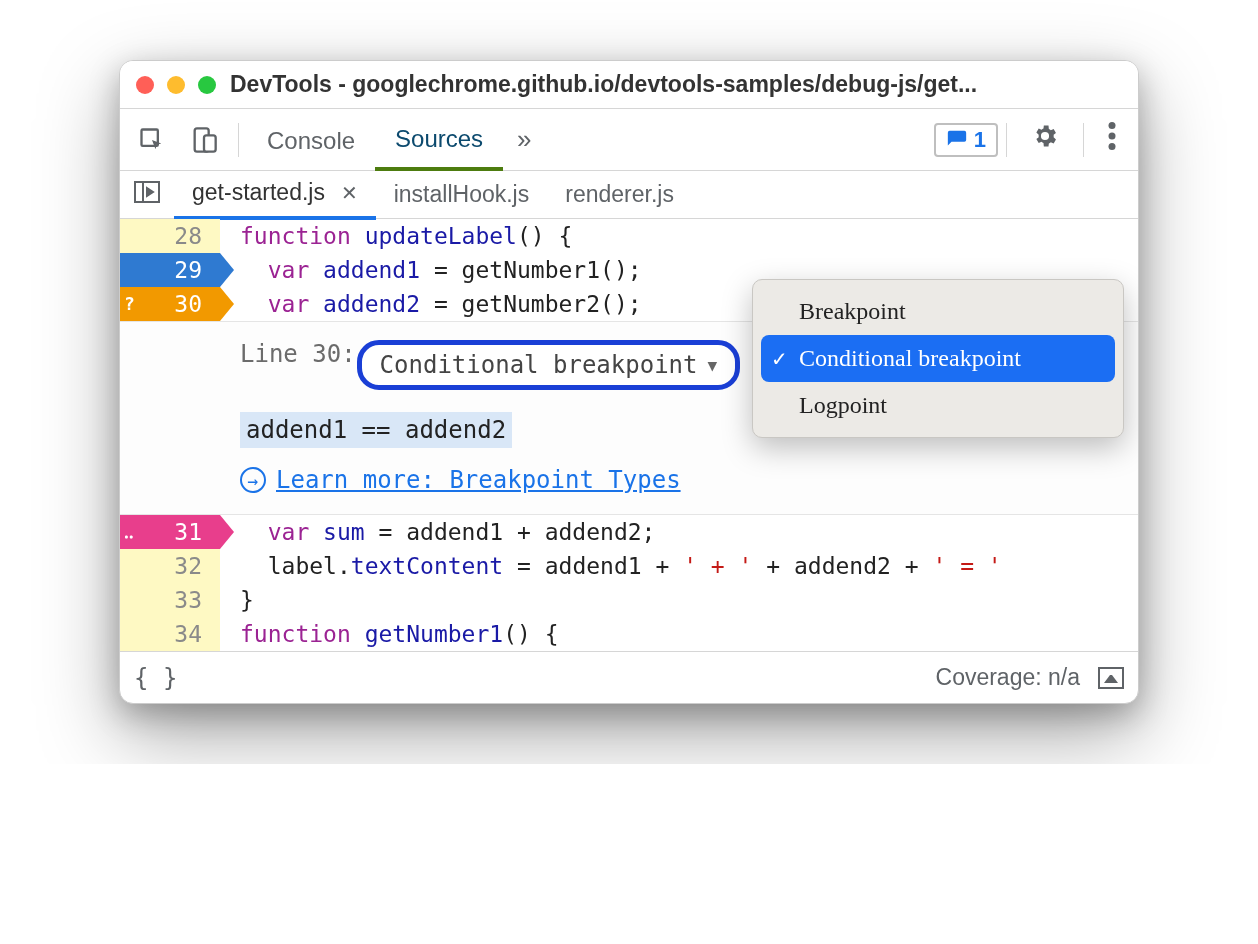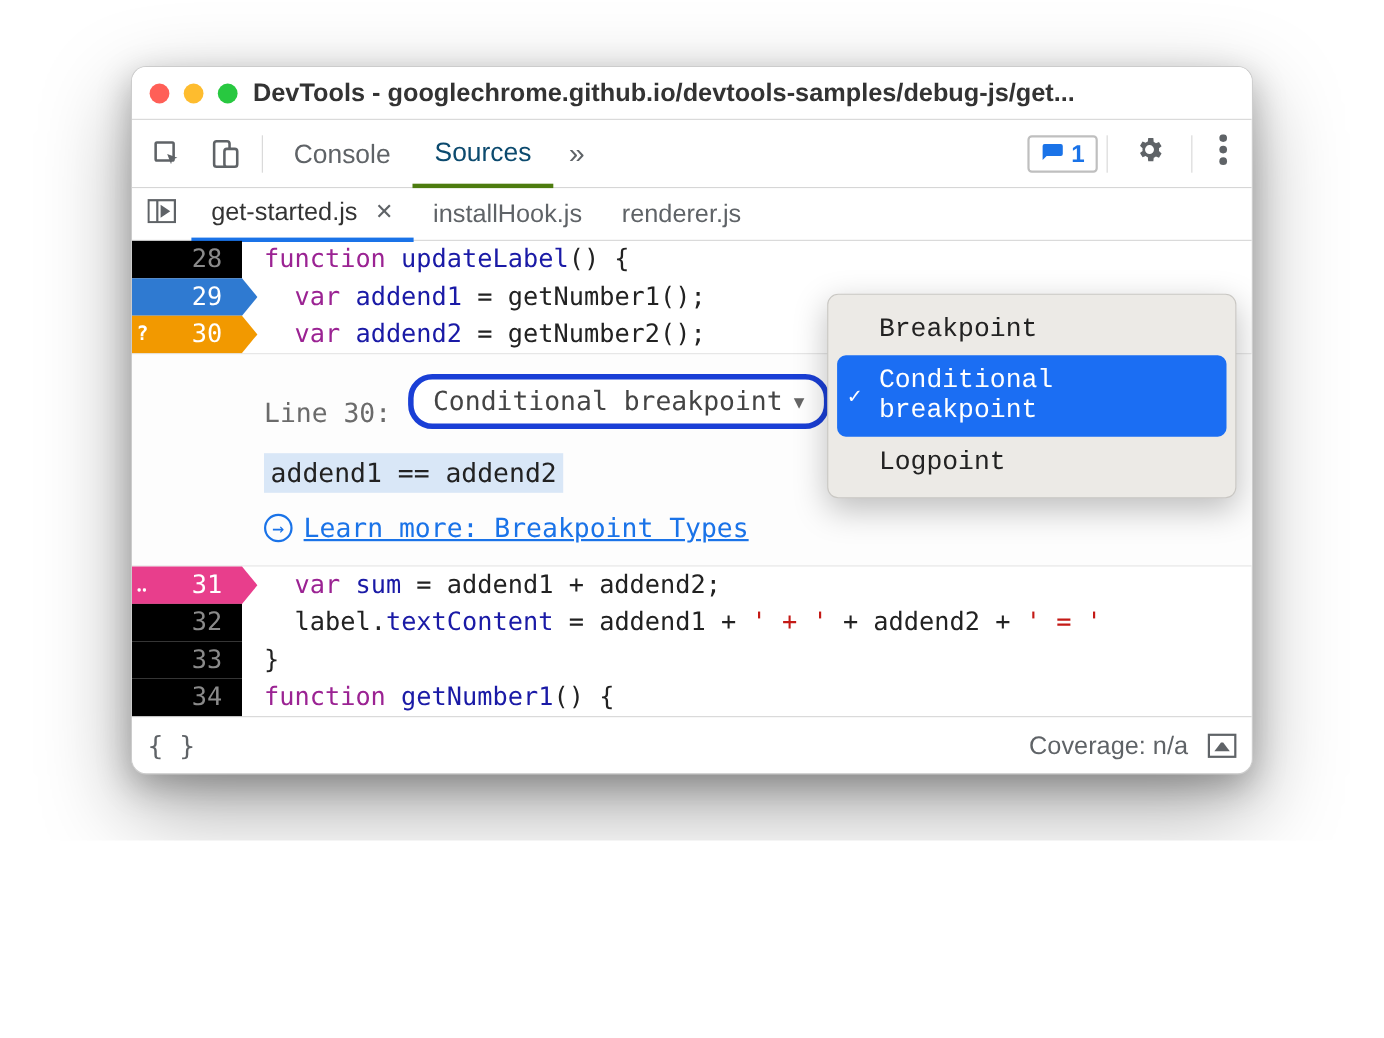--- a/index.html
+++ b/index.html
@@ -71,21 +71,21 @@
   }
   .nav-toggle { padding:0 14px; cursor:pointer; }
   .file-tab { display:flex; align-items:center; gap:10px; padding:10px 18px; cursor:pointer; }
   .file-tab.active { color:#333; border-bottom:4px solid #1a73e8;gap:16px; }
   .file-tab .close { color:#5f6367; font-size:20px; }
   
   .code-area { position:relative; font-family: Menlo, Consolas, monospace; font-size:23px; }
   .code-row { display:flex; align-items:stretch; height:34px; line-height:34px; }
   .gutter {
     width:100px; text-align:right; padding-right:18px;
-    color:#8a8a8a; background:#000000; position:relative;
+    color:#8a8a8a; background:#fef9c3; position:relative;
     flex-shrink:0;
   }
   .gutter.bp-blue { background:#2f7ad1; color:#fff; }
   .gutter.bp-orange { background:#f29900; color:#fff; }
   .gutter.bp-pink { background:#e83e8c; color:#fff; }
   .bp-mark { position:absolute; left:4px; top:0; bottom:0; display:flex; align-items:center; font-size:18px; color:#fff; font-weight:700;}
   .arrow-right {
     position:absolute; right:-14px; top:0; width:0; height:0;
     border-top:17px solid transparent;
     border-bottom:17px solid transparent;
@@ -99,50 +99,50 @@
   .var { color:#1a1aa6; }
   .str { color:#c41a16; }
   .punct { color:#222; }
   
   .bp-editor {
     background:#fdfdfd;
     border-top:1px solid #e5e5e5;
     border-bottom:1px solid #e5e5e5;
     padding:10px 0 20px 120px;
   }
-  .bp-editor-row1 { display:flex; align-items:flex-end; gap:15px; padding:8px 0 14px; }
+  .bp-editor-row1 { display:flex; align-items:flex-start; gap:1px; padding:8px 0 14px; }
   .bp-line-label { font-size:24px; color:#6b6b6b; }
   .bp-dropdown {
     border:5px solid #1a3fd6; border-radius:22px;
     padding:6px 18px; display:flex; align-items:center; gap:10px;
     font-size:24px; color:#444; cursor:pointer; background:#fff;
   }
   .bp-dropdown .tri { font-size:16px; color:#666; }
   .bp-condition {
     display:inline-block;
     background:#d9e7f7;
     font-family: Menlo, Consolas, monospace;
     font-size:24px; color:#222;
     padding:4px 6px; margin:8px 0 18px;
   }
   .learn-row { display:flex; align-items:center; gap:10px; font-size:24px; }
   .learn-link { color:#1a73e8; text-decoration:underline; cursor:pointer; }
   .learn-icon { width:26px; height:26px; border:2.5px solid #1a73e8; border-radius:50%; display:flex; align-items:center; justify-content:center; color:#1a73e8; font-size:18px;}
   
   .dropdown-menu {
     position:absolute;
-    top:48px; right:14px;
+    top:60px; right:14px;
     width:372px;
     background:#eceae6;
     border:1px solid #c9c7c3;
     border-radius:10px;
     box-shadow:0 10px 30px rgba(0,0,0,0.25);
     padding:8px;
     z-index:10;
-    font-family: Liberation Mono, monospace;
+    font-family: Liberation Serif, serif;
   }
   .menu-item {
     display:flex; align-items:center;
     padding:10px 14px 10px 38px;
     font-size:24px; color:#222;
     border-radius:8px; cursor:pointer;
     position:relative;
   }
   .menu-item.selected { background:#1b6ef3; color:#fff; }
   .menu-item .check { position:absolute; left:10px; font-size:20px; }

